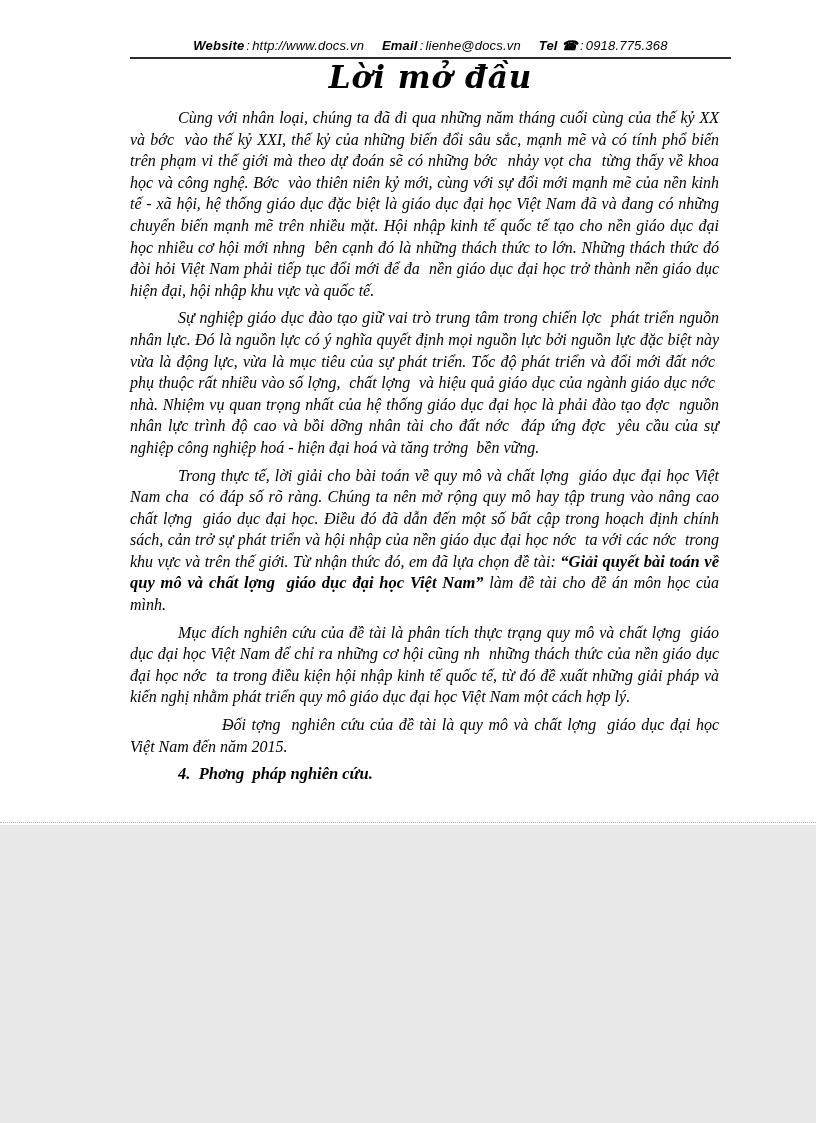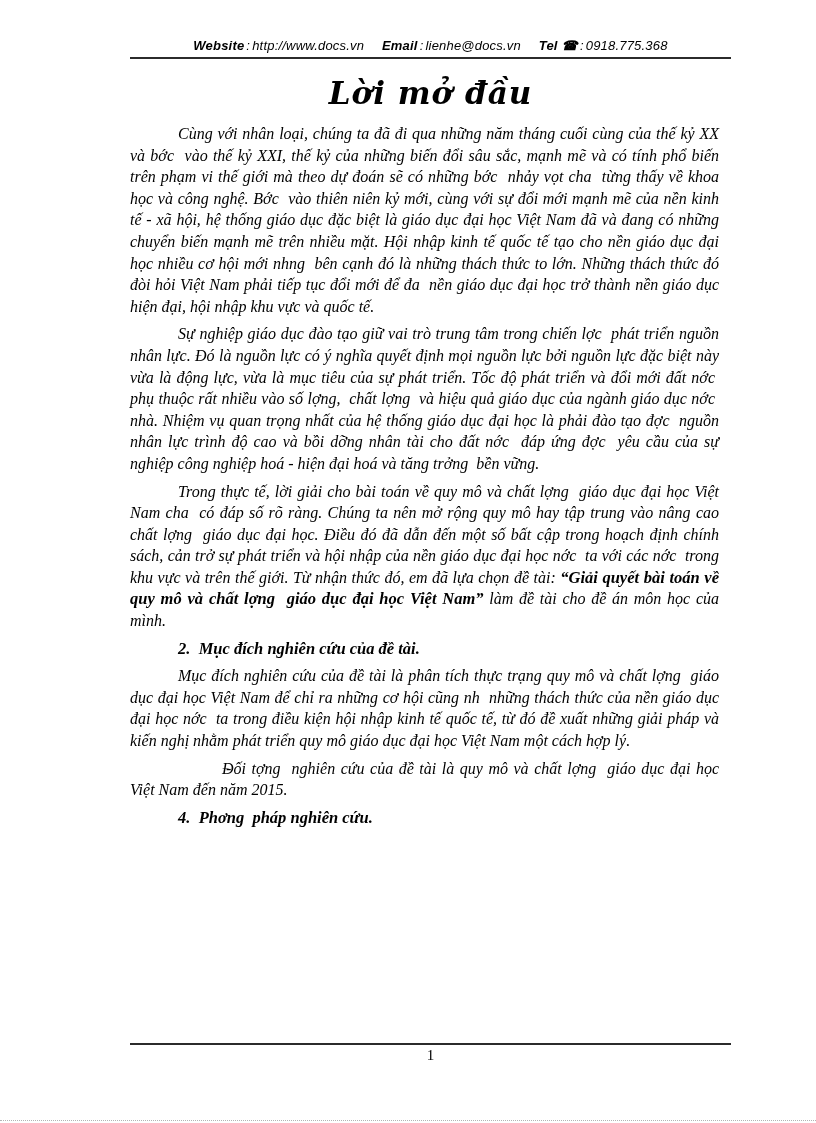--- a/index.html
+++ b/index.html
@@ -1,18 +1,18 @@
 <!DOCTYPE html>
 <html><head>
 <meta charset="utf-8">
 <style>
   html,body{margin:0;padding:0;background:#e8e8e8;}
   .page{
     position:relative;
-    width:816px;height:1123px;
+    width:816px;height:825px;
     margin:0 auto;
     background:#ffffff;
     color:#000;
     font-family:"Liberation Serif", serif;
     overflow:hidden;
   }
   .content{
     position:absolute;
     left:130px;top:0;
     width:601px;
@@ -30,21 +30,20 @@
   .header .lbl{font-weight:bold;}
   .header .sep{padding:0 2px;}
   .header .grp{margin:0 7px;}
   .header-rule{
     border:none;
     border-top:2px solid #2b2b2b;
     margin:4px 0 0 0;
   }
   
   .doc-title{
-    margin-top:16px;
     text-align:center;
     font-family:"DejaVu Serif", serif;
     font-style:italic;
     font-weight:bold;
     font-size:31px;
     letter-spacing:1px;
   }
   
   .body{
     margin-top:12px;
@@ -106,21 +105,20 @@
     </div>
 
     <div class="doc-title">Lời mở đầu</div>
 
     <div class="body">
       <p>Cùng với nhân loại, chúng ta đã đi qua những năm tháng cuối cùng của thế kỷ XX và bớc&nbsp; vào thế kỷ XXI, thế kỷ của những biến đổi sâu sắc, mạnh mẽ và có tính phổ biến trên phạm vi thế giới mà theo dự đoán sẽ có những bớc&nbsp; nhảy vọt cha&nbsp; từng thấy về khoa học và công nghệ. Bớc&nbsp; vào thiên niên kỷ mới, cùng với sự đổi mới mạnh mẽ của nền kinh tế - xã hội, hệ thống giáo dục đặc biệt là giáo dục đại học Việt Nam đã và đang có những chuyển biến mạnh mẽ trên nhiều mặt. Hội nhập kinh tế quốc tế tạo cho nền giáo dục đại học nhiều cơ hội mới nhng&nbsp; bên cạnh đó là những thách thức to lớn. Những thách thức đó đòi hỏi Việt Nam phải tiếp tục đổi mới để đa&nbsp; nền giáo dục đại học trở thành nền giáo dục hiện đại, hội nhập khu vực và quốc tế.</p>
 
       <p>Sự nghiệp giáo dục đào tạo giữ vai trò trung tâm trong chiến lợc&nbsp; phát triển nguồn nhân lực. Đó là nguồn lực có ý nghĩa quyết định mọi nguồn lực bởi nguồn lực đặc biệt này vừa là động lực, vừa là mục tiêu của sự phát triển. Tốc độ phát triển và đổi mới đất nớc&nbsp; phụ thuộc rất nhiều vào số lợng,&nbsp; chất lợng&nbsp; và hiệu quả giáo dục của ngành giáo dục nớc&nbsp; nhà. Nhiệm vụ quan trọng nhất của hệ thống giáo dục đại học là phải đào tạo đợc&nbsp; nguồn nhân lực trình độ cao và bồi dỡng nhân tài cho đất nớc&nbsp; đáp ứng đợc&nbsp; yêu cầu của sự nghiệp công nghiệp hoá - hiện đại hoá và tăng trởng&nbsp; bền vững.</p>
       <p class="quotepara"><span>Trong thực tế, lời giải cho bài toán về quy mô và chất lợng&nbsp; giáo dục đại học Việt Nam cha&nbsp; có đáp số rõ ràng. Chúng ta nên mở rộng quy mô hay tập trung vào nâng cao chất lợng&nbsp; giáo dục đại học. Điều đó đã dẫn đến một số bất cập trong hoạch định chính sách, cản trở sự phát triển và hội nhập của nền giáo dục đại học nớc&nbsp; ta với các nớc&nbsp; trong khu vực và trên thế giới. Từ nhận thức đó, em đã lựa chọn đề tài: </span><span class="bold-quote">“Giải quyết bài toán về quy mô và chất lợng&nbsp; giáo dục đại học Việt Nam”</span><span> làm đề tài cho đề án môn học của mình.</span></p>
 
-      <p class="heading">2.&nbsp; Mục đích nghiên cứu của đề tài.</p>
       <p>Mục đích nghiên cứu của đề tài là phân tích thực trạng quy mô và chất lợng&nbsp; giáo dục đại học Việt Nam để chỉ ra những cơ hội cũng nh&nbsp; những thách thức của nền giáo dục đại học nớc&nbsp; ta trong điều kiện hội nhập kinh tế quốc tế, từ đó đề xuất những giải pháp và kiến nghị nhằm phát triển quy mô giáo dục đại học Việt Nam một cách hợp lý.</p>
 
       <p class="bullet"><span class="dash">-</span><span>Đối tợng&nbsp; nghiên cứu của đề tài là quy mô và chất lợng&nbsp; giáo dục đại học Việt Nam đến năm 2015.</span></p>
 
       <p class="heading">4.&nbsp; Phơng&nbsp; pháp nghiên cứu.</p>
     </div>
   </div>
 
   <div class="footer">
     <hr class="footer-rule">

